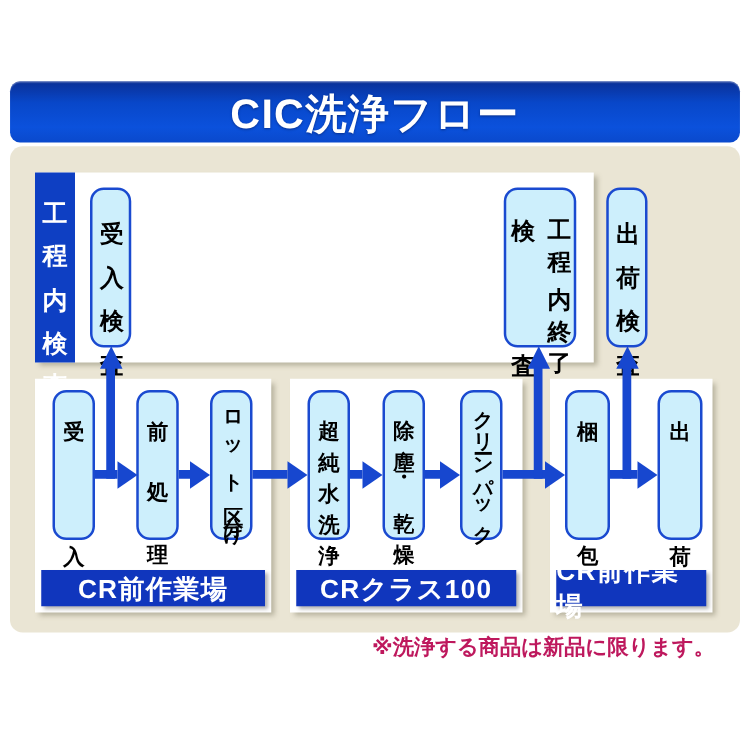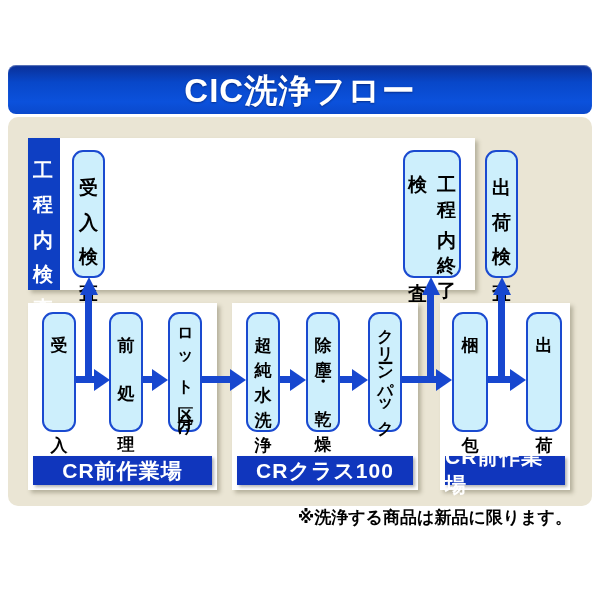--- a/index.html
+++ b/index.html
@@ -76,21 +76,21 @@
   }
   .vshaft{position:absolute;top:294px;width:7px;height:89px;background:#1747cf;}
   .vhead{
     position:absolute;top:277px;width:0;height:0;
     border-left:9px solid transparent;border-right:9px solid transparent;
     border-bottom:18px solid #1747cf;
   }
   
   .footnote{
     position:absolute;top:506px;right:28px;
-    font-size:17px;font-weight:600;color:#000000;
+    font-size:17px;font-weight:600;color:#be185d;
   }
 </style>
 </head>
 <body>
 
 <div class="header">
   <span class="title">CIC洗浄フロー</span>
 </div>
 
 <div class="panel"></div>

